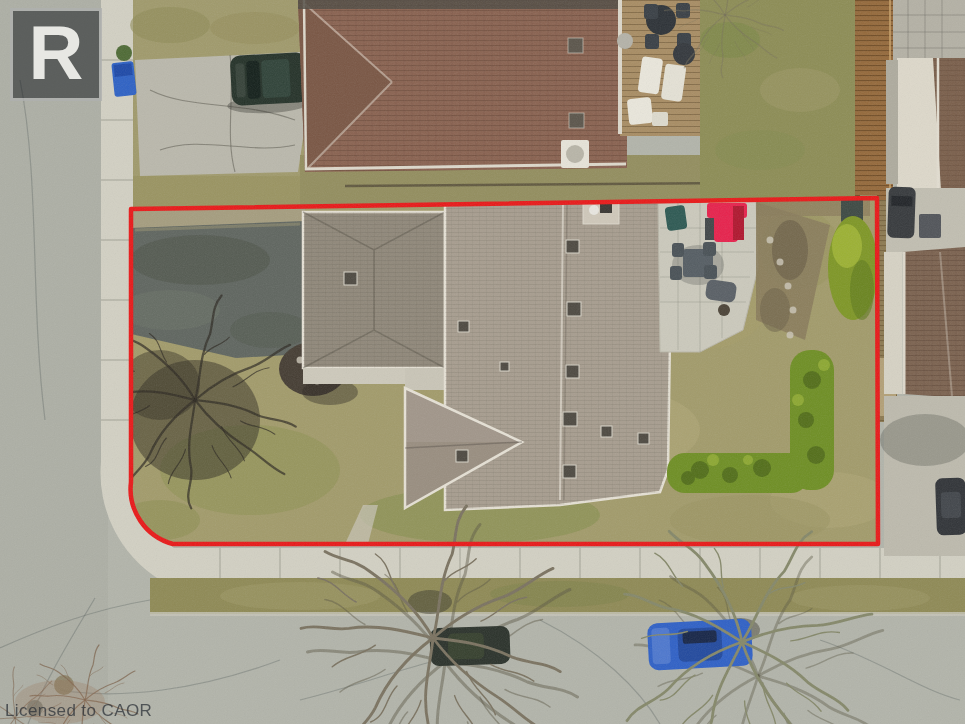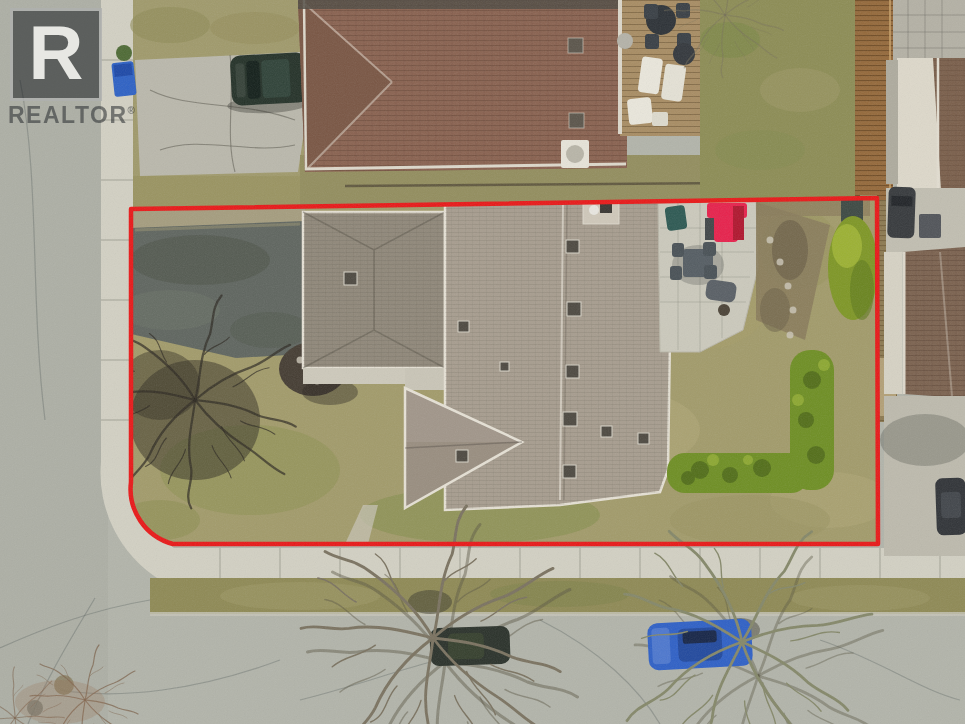--- a/index.html
+++ b/index.html
@@ -376,14 +376,14 @@
   </g>
 
   <use href="#lotShape" fill="none" stroke="#e81a1a" stroke-width="4.5" stroke-linejoin="round"></use>
 
   <rect x="0" y="0" width="965" height="724" filter="url(#grain)" opacity=".22"></rect>
 </svg>
 
 <div class="logo-box">
   <div class="logo-letter">R</div>
 </div>
-<div class="brand-row"><span>REALTOR</span><span class="brand-reg">®</span></div>
+<div class="license">Licensed to CAOR</div>
 </div>
 
 </body></html>

